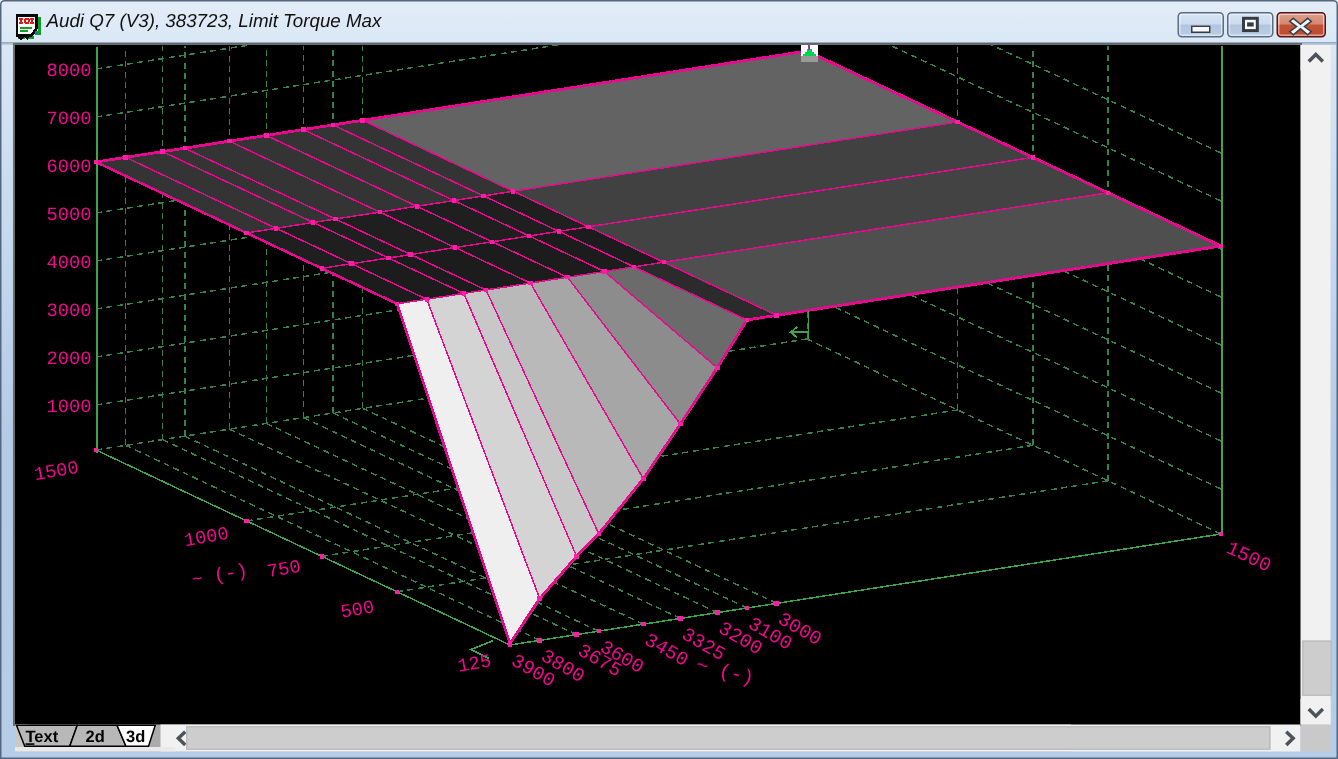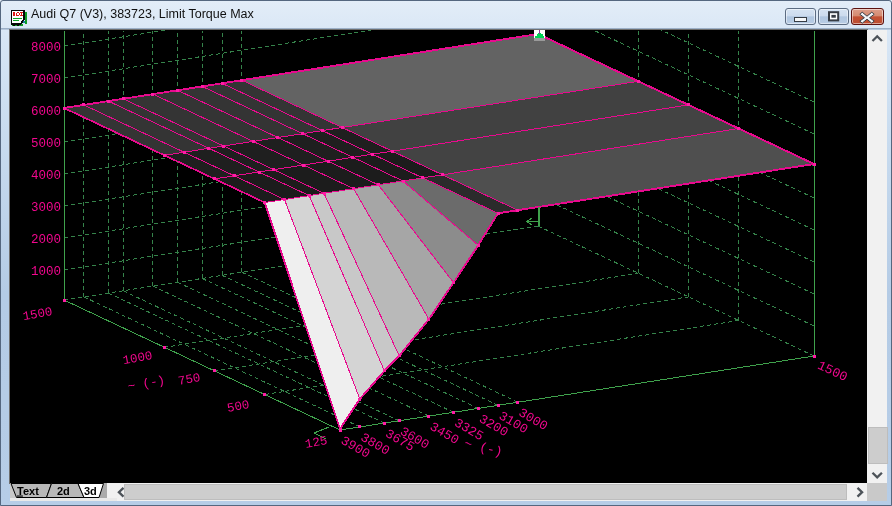--- a/index.html
+++ b/index.html
@@ -1,20 +1,20 @@
 <!DOCTYPE html>
 <html><head><meta charset="utf-8"><style>
 html,body{margin:0;padding:0;}
 body{width:892px;height:506px;overflow:hidden;font-family:"Liberation Sans",sans-serif;position:relative;
 background:linear-gradient(180deg,#e3edf8 0%,#d8e6f5 7%,#cddff1 20%,#b4cbe5 58%,#b6cde7 100%);}
 .outline{position:absolute;inset:0;border:1px solid #55677f;border-radius:3px 3px 0 0;pointer-events:none;z-index:50}
 .titlebar{position:absolute;left:0;top:0;width:892px;height:30px;}
 .tshadow{position:absolute;left:1px;top:28px;width:890px;height:2px;background:linear-gradient(180deg,#8ea3bc,#c4d4e8);}
 .ticon{position:absolute;left:10px;top:9px;}
-.ttext{position:absolute;left:31px;top:7px;font-size:12.5px;color:#101010;white-space:nowrap;}
+.ttext{position:absolute;left:31px;top:7px;font-size:12.5px;color:#101010;white-space:nowrap;font-style:italic;}
 .btn{position:absolute;top:8px;height:15px;border-radius:3px;border:1px solid #5c6c82;box-shadow:inset 0 0 0 1px rgba(255,255,255,.5);}
 .btn.blue{background:linear-gradient(180deg,#d6e3f2 0%,#ccdbee 46%,#b0c6e0 52%,#b9cde4 100%);}
 .bmin{left:785px;width:29px;} .bmax{left:818px;width:29px;}
 .bclose{left:851px;width:31px;border-color:#5c1210;background:linear-gradient(180deg,#dc9d8a 0%,#d58a70 46%,#c35134 52%,#bd4c30 100%);}
 .gmin{position:absolute;left:8px;top:8px;width:11px;height:3px;background:#f6f8fa;border:1px solid #363c44;}
 
 .client{position:absolute;left:9px;top:29px;width:859px;height:455px;background:#000;border:1px solid #6e6e6e;border-width:1px 0 0 1px;box-sizing:border-box;}
 .vsb{position:absolute;left:867px;top:30px;width:20px;height:453px;background:#f1f1f1;}
 .vsb .ab{position:absolute;left:0;width:20px;height:17px;background:#f1f1f1;color:#4d5359;text-align:center;}
 .thumbv{position:absolute;left:1px;top:397px;width:18px;height:35px;background:#cdcdcd;border:1px solid #bdbdbd;}

